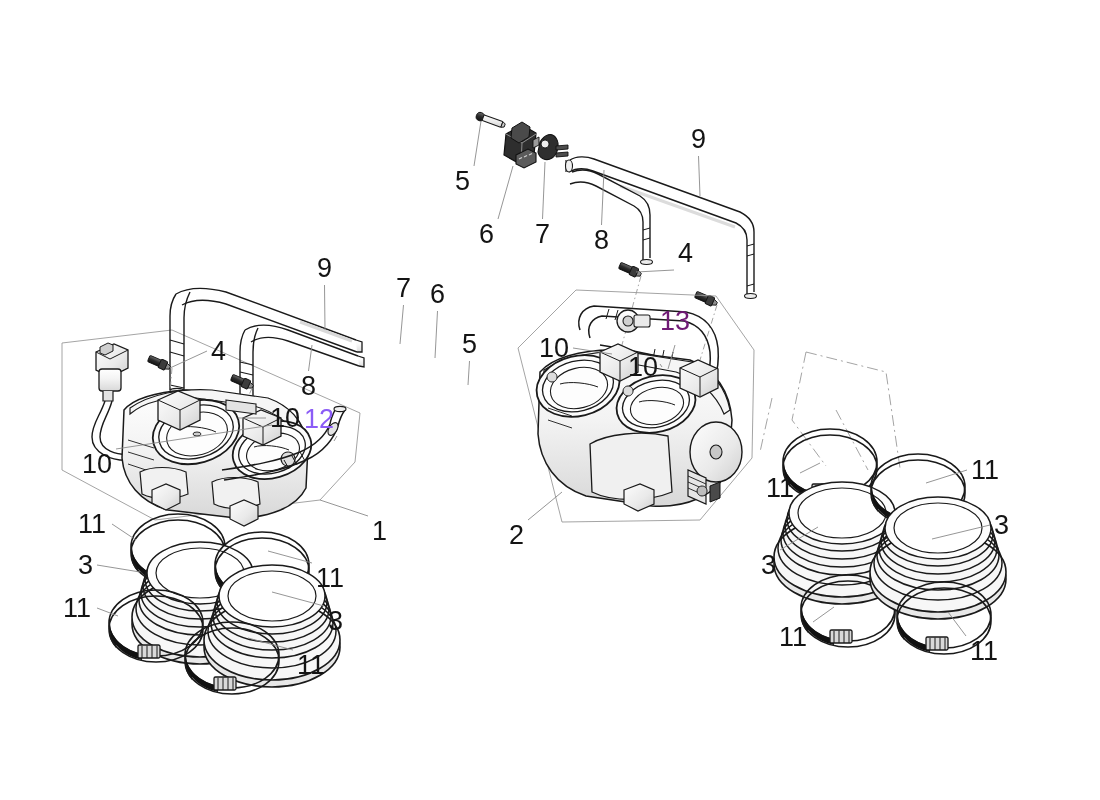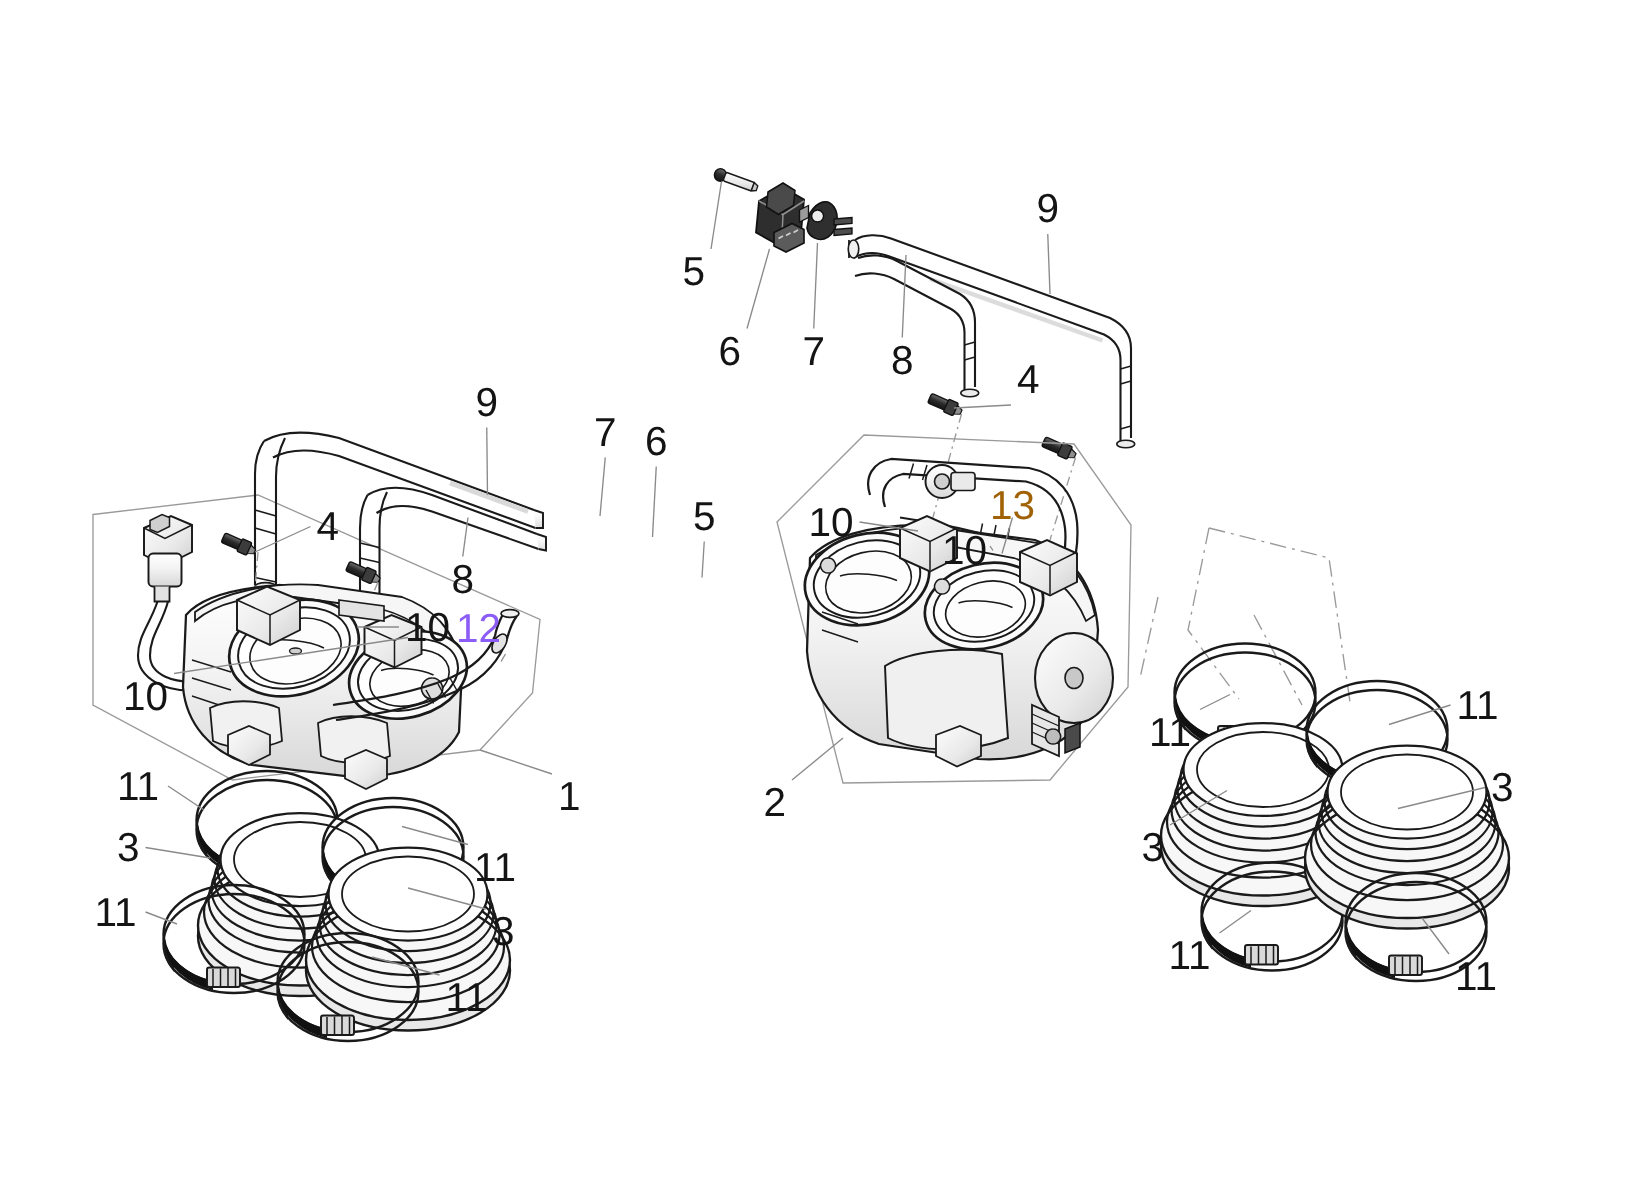--- a/index.html
+++ b/index.html
@@ -374,21 +374,21 @@
       <span class="lbl" style="left: 396px; top: 275px; color: rgb(20, 20, 20);">7</span>
       <span class="lbl" style="left: 430px; top: 281px; color: rgb(20, 20, 20);">6</span>
       <span class="lbl" style="left: 462px; top: 331px; color: rgb(20, 20, 20);">5</span>
       <span class="lbl" style="left: 211px; top: 338px; color: rgb(20, 20, 20);">4</span>
       <span class="lbl" style="left: 301px; top: 373px; color: rgb(20, 20, 20);">8</span>
       <span class="lbl" style="left: 270px; top: 405px; color: rgb(20, 20, 20);">10</span>
       <span class="lbl" style="left: 304px; top: 406px; color: #8b5cf6;">12</span>
       <span class="lbl" style="left: 82px; top: 451px; color: rgb(20, 20, 20);">10</span>
       <span class="lbl" style="left: 372px; top: 518px; color: rgb(20, 20, 20);">1</span>
       <span class="lbl" style="left: 539px; top: 335px; color: rgb(20, 20, 20);">10</span>
-      <span class="lbl" style="left: 660px; top: 324px; color: #a16207;">13</span>
+      <span class="lbl" style="left: 660px; top: 308px; color: #701a75;">13</span>
       <span class="lbl" style="left: 628px; top: 354px; color: rgb(20, 20, 20);">10</span>
       <span class="lbl" style="left: 509px; top: 522px; color: rgb(20, 20, 20);">2</span>
       <span class="lbl" style="left: 78px; top: 511px; color: rgb(20, 20, 20);">11</span>
       <span class="lbl" style="left: 78px; top: 552px; color: rgb(20, 20, 20);">3</span>
       <span class="lbl" style="left: 63px; top: 595px; color: rgb(20, 20, 20);">11</span>
       <span class="lbl" style="left: 316px; top: 565px; color: rgb(20, 20, 20);">11</span>
       <span class="lbl" style="left: 328px; top: 608px; color: rgb(20, 20, 20);">3</span>
       <span class="lbl" style="left: 297px; top: 652px; color: rgb(20, 20, 20);">11</span>
       <span class="lbl" style="left: 766px; top: 475px; color: rgb(20, 20, 20);">11</span>
       <span class="lbl" style="left: 761px; top: 552px; color: rgb(20, 20, 20);">3</span>

